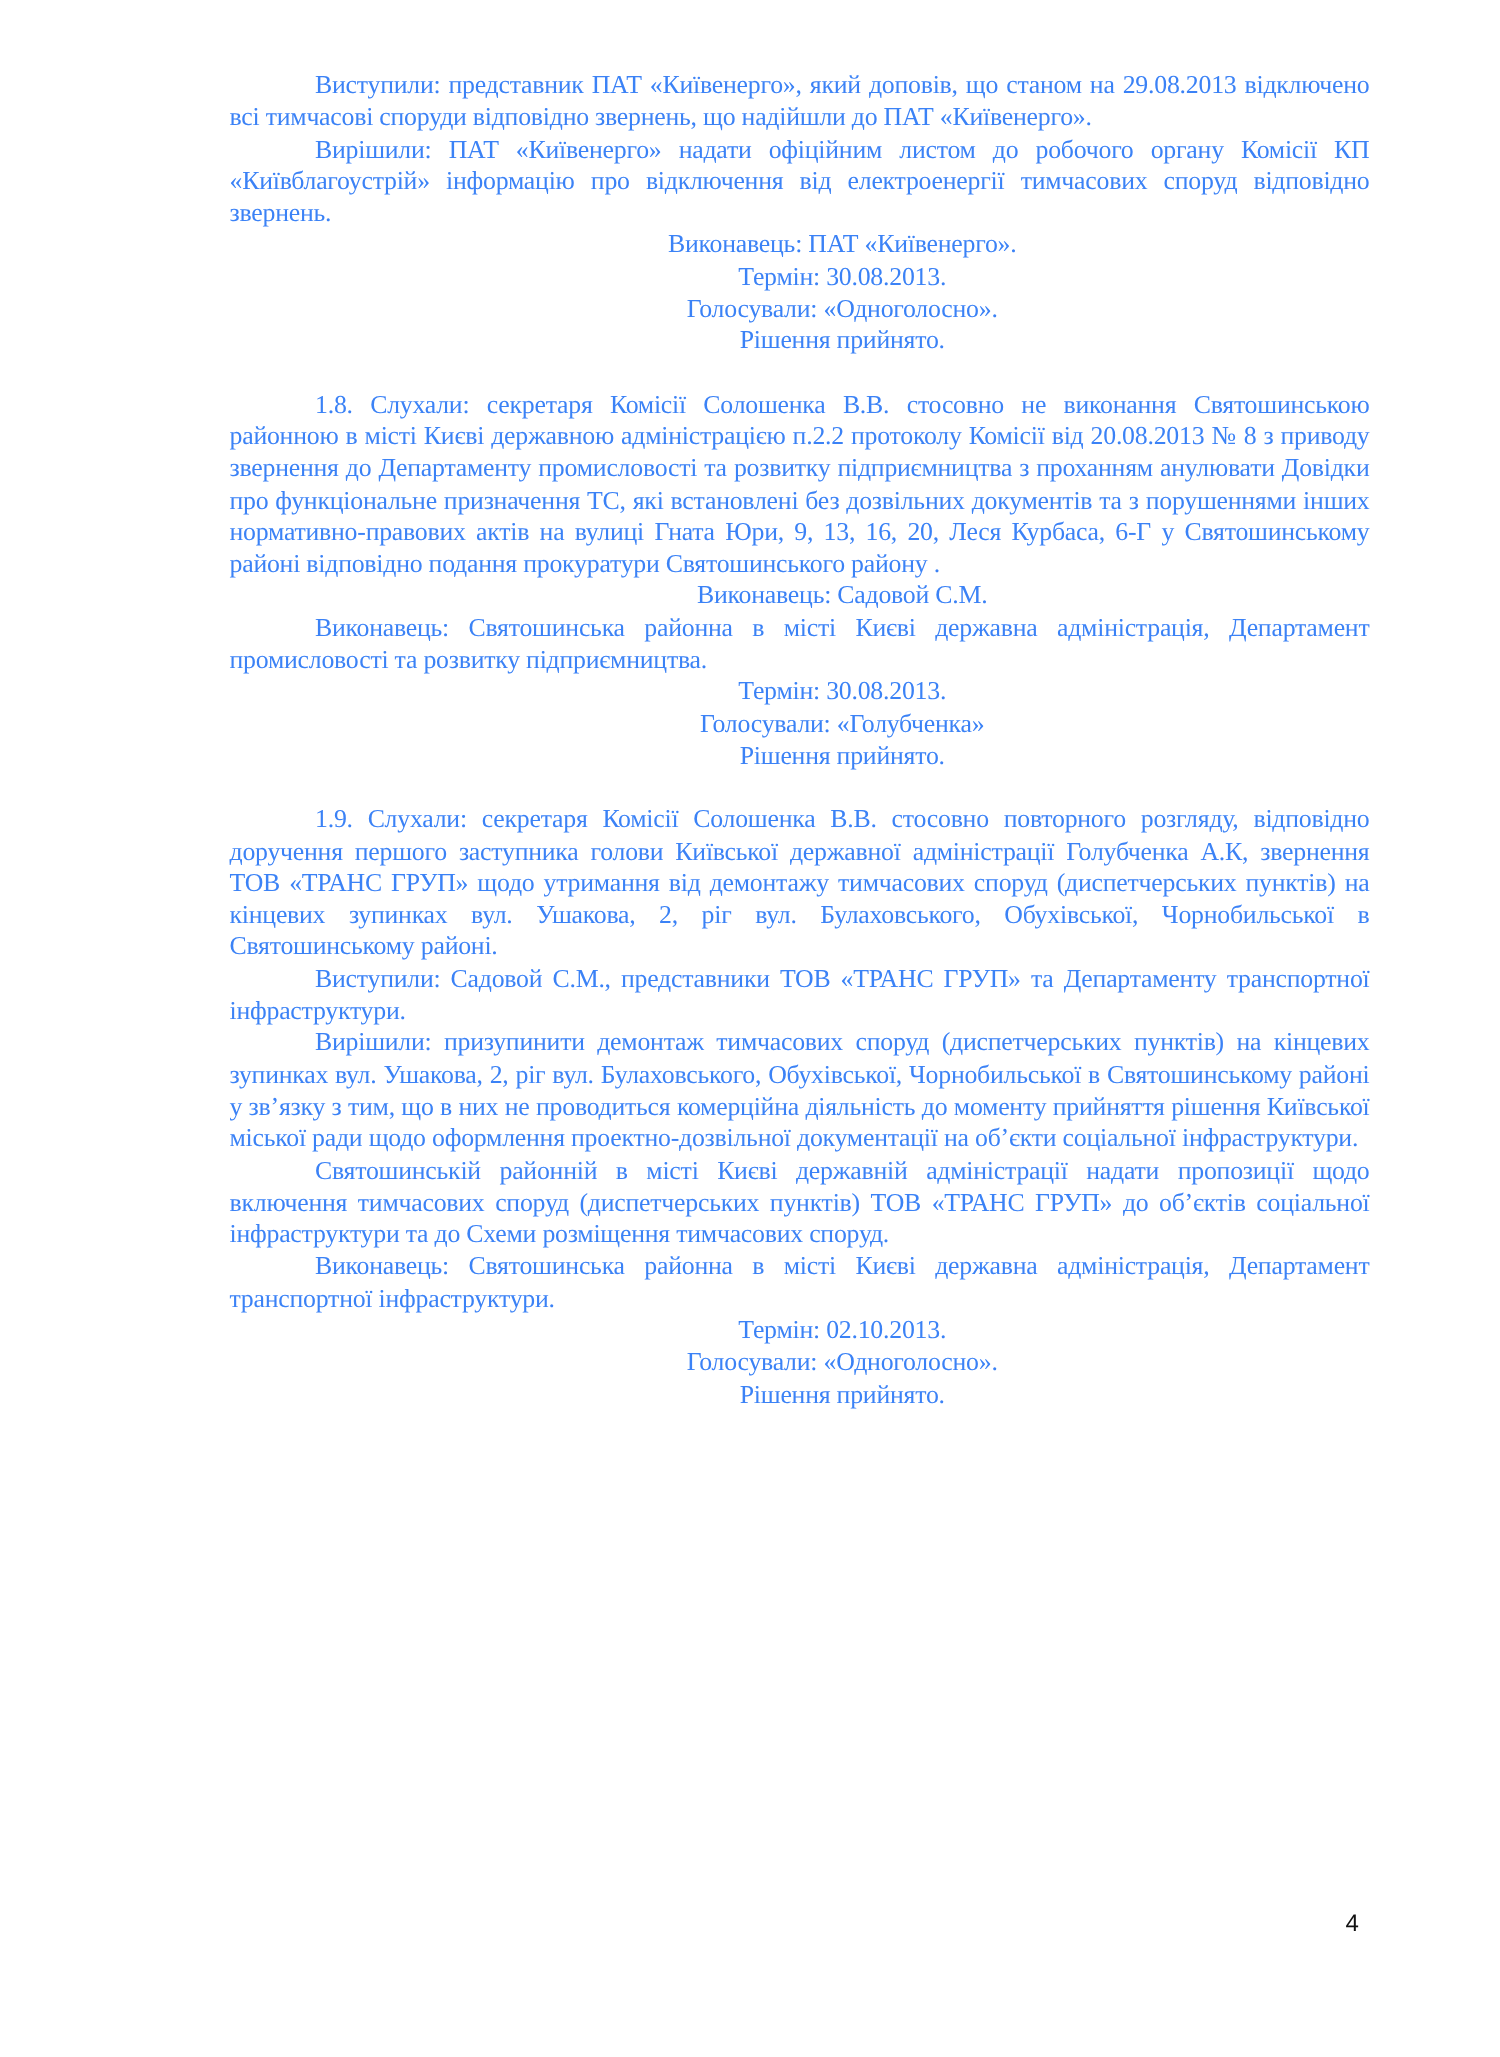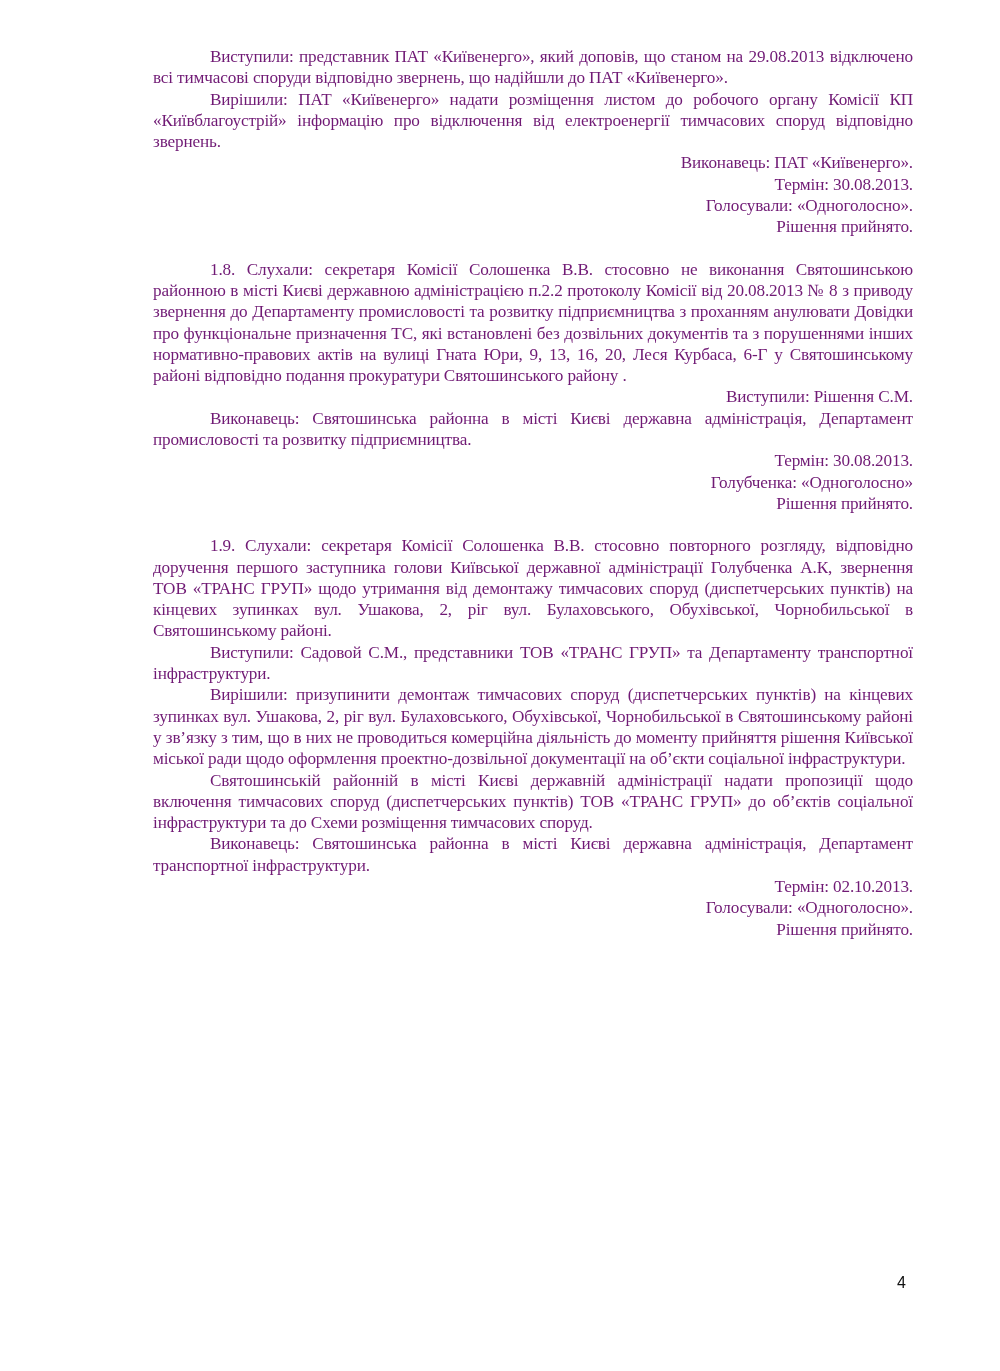--- a/index.html
+++ b/index.html
@@ -1,51 +1,51 @@
 <!DOCTYPE html>
 <html><head>
 <meta charset="utf-8">
 <style>
   html, body { margin: 0; padding: 0; background: #ffffff; }
   body { width: 1000px; height: 1371px; position: relative; overflow: hidden; }
   .page {
     position: absolute; left: 153px; top: 46px; width: 760px;
     font-family: "Liberation Serif", serif;
-    font-size: 17.2px; line-height: 21.3px; color: #701a75;
+    font-size: 17.2px; line-height: 21.3px; color: #3b82f6;
     letter-spacing: -0.15px;
   }
   .p { margin: 0; text-align: justify; text-indent: 57px; }
-  .ind { margin: 0; padding-left: 57px; text-align: right; }
+  .ind { margin: 0; padding-left: 57px; text-align: center; }
   .gap { height: 21px; }
   .pagenum {
     position: absolute; left: 897px; top: 1274px;
     font-family: "Liberation Sans", sans-serif; font-size: 16px; color: #111;
   }
 </style>
 </head>
 <body>
 
 <div class="page">
   <section>
     <p class="p">Виступили: представник ПАТ «Київенерго», який доповів, що станом на 29.08.2013 відключено всі тимчасові споруди відповідно звернень, що надійшли до ПАТ «Київенерго».</p>
-    <p class="p">Вирішили: ПАТ «Київенерго» надати розміщення листом до робочого органу Комісії КП «Київблагоустрій» інформацію про відключення від електроенергії тимчасових споруд відповідно звернень.</p>
+    <p class="p">Вирішили: ПАТ «Київенерго» надати офіційним листом до робочого органу Комісії КП «Київблагоустрій» інформацію про відключення від електроенергії тимчасових споруд відповідно звернень.</p>
     <p class="ind">Виконавець: ПАТ «Київенерго».</p>
     <p class="ind">Термін: 30.08.2013.</p>
     <p class="ind">Голосували: «Одноголосно».</p>
     <p class="ind">Рішення прийнято.</p>
   </section>
 
   <div class="gap"></div>
 
   <section>
     <p class="p">1.8. Слухали: секретаря Комісії Солошенка В.В. стосовно не виконання Святошинською районною в місті Києві державною адміністрацією п.2.2 протоколу Комісії від 20.08.2013 № 8 з приводу звернення до Департаменту промисловості та розвитку підприємництва з проханням анулювати Довідки про функціональне призначення ТС, які встановлені без дозвільних документів та з порушеннями інших нормативно-правових актів на вулиці Гната Юри, 9, 13, 16, 20, Леся Курбаса, 6-Г у Святошинському районі відповідно подання прокуратури Святошинського району .</p>
-    <p class="ind">Виступили: Рішення С.М.</p>
+    <p class="ind">Виконавець: Садовой С.М.</p>
     <p class="p">Виконавець: Святошинська районна в місті Києві державна адміністрація, Департамент промисловості та розвитку підприємництва.</p>
     <p class="ind">Термін: 30.08.2013.</p>
-    <p class="ind">Голубченка: «Одноголосно»</p>
+    <p class="ind">Голосували: «Голубченка»</p>
     <p class="ind">Рішення прийнято.</p>
   </section>
 
   <div class="gap"></div>
 
   <section>
     <p class="p">1.9. Слухали: секретаря Комісії Солошенка В.В. стосовно повторного розгляду, відповідно доручення першого заступника голови Київської державної адміністрації Голубченка А.К, звернення ТОВ «ТРАНС ГРУП» щодо утримання від демонтажу тимчасових споруд (диспетчерських пунктів) на кінцевих зупинках вул. Ушакова, 2, ріг вул. Булаховського, Обухівської, Чорнобильської в Святошинському районі.</p>
     <p class="p">Виступили: Садовой С.М., представники ТОВ «ТРАНС ГРУП» та Департаменту транспортної інфраструктури.</p>
     <p class="p">Вирішили: призупинити демонтаж тимчасових споруд (диспетчерських пунктів) на кінцевих зупинках вул. Ушакова, 2, ріг вул. Булаховського, Обухівської, Чорнобильської в Святошинському районі у зв’язку з тим, що в них не проводиться комерційна діяльність до моменту прийняття рішення Київської міської ради щодо оформлення проектно-дозвільної документації на об’єкти соціальної інфраструктури.</p>
     <p class="p">Святошинській районній в місті Києві державній адміністрації надати пропозиції щодо включення тимчасових споруд (диспетчерських пунктів) ТОВ «ТРАНС ГРУП» до об’єктів соціальної інфраструктури та до Схеми розміщення тимчасових споруд.</p>

